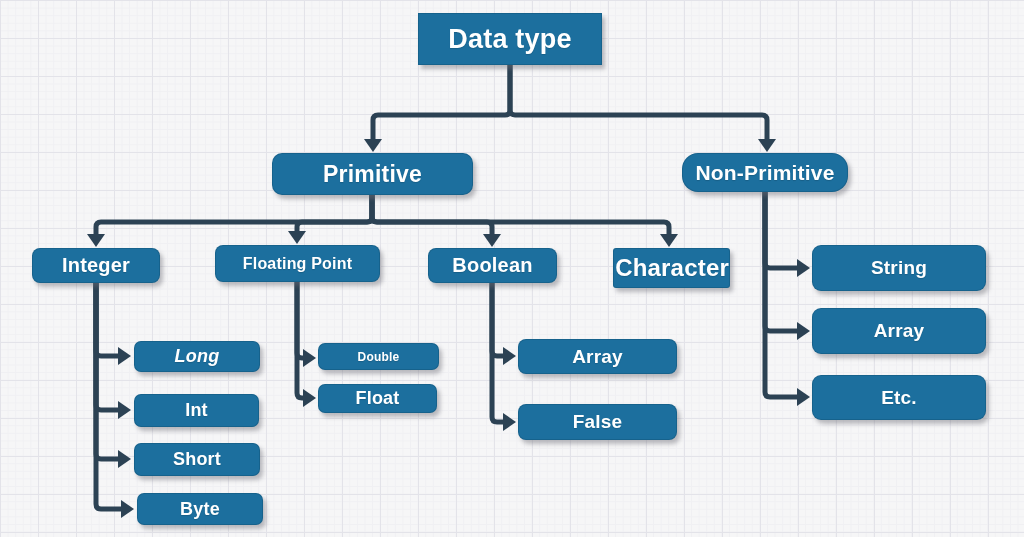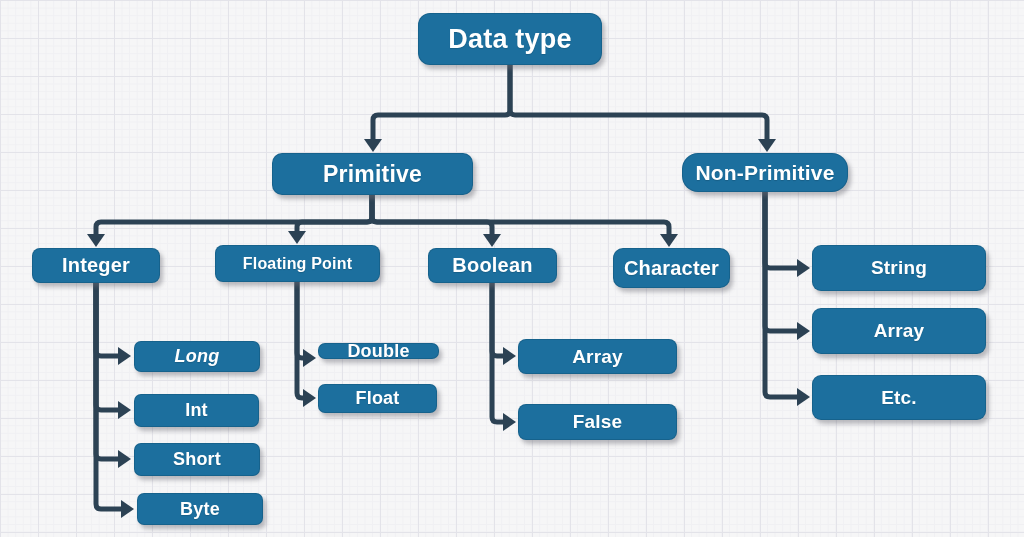--- a/index.html
+++ b/index.html
@@ -32,32 +32,32 @@
     background:var(--node-fill);
     color:var(--node-text);
     font-weight:700;
     letter-spacing:.2px;
     border:1px solid rgba(0,40,60,.18);
     box-shadow:3px 4px 4px rgba(110,110,120,.45);
     text-shadow:0 1px 1px rgba(0,0,0,.15);
     white-space:nowrap;
   }
   
-  .n-data-type      {left:418px;top:13px; width:184px;height:52px;font-size:27px;border-radius:12px;}
+  .n-data-type      {left:418px;top:13px; width:184px;height:52px;font-size:27px;border-radius:0;}
   .n-primitive      {left:272px;top:153px;width:201px;height:42px;font-size:23px;border-radius:10px;text-align:center;}
   .n-non-primitive  {left:682px;top:153px;width:166px;height:39px;font-size:21px;border-radius:16px;}
   .n-integer        {left:32px; top:248px;width:128px;height:35px;font-size:20px;border-radius:8px;}
   .n-floating-point {left:215px;top:245px;width:165px;height:37px;font-size:16px;border-radius:8px;}
   .n-boolean        {left:428px;top:248px;width:129px;height:35px;font-size:20px;border-radius:8px;}
-  .n-character      {left:613px;top:248px;width:117px;height:40px;font-size:20px;border-radius:10px;}
+  .n-character      {left:613px;top:248px;width:117px;height:40px;font-size:24px;border-radius:3px;justify-content:flex-end;}
   .n-long           {left:134px;top:341px;width:126px;height:31px;font-size:18px;border-radius:7px;font-style:italic;}
   .n-int            {left:134px;top:394px;width:125px;height:33px;font-size:18px;border-radius:7px;}
   .n-short          {left:134px;top:443px;width:126px;height:33px;font-size:18px;border-radius:7px;}
   .n-byte           {left:137px;top:493px;width:126px;height:32px;font-size:18px;border-radius:7px;}
-  .n-double         {left:318px;top:343px;width:121px;height:16px;font-size:18px;border-radius:7px;}
+  .n-double         {left:318px;top:343px;width:121px;height:27px;font-size:12px;border-radius:7px;}
   .n-float          {left:318px;top:384px;width:119px;height:29px;font-size:18px;border-radius:7px;}
   .n-true           {left:518px;top:339px;width:159px;height:35px;font-size:19px;border-radius:8px;}
   .n-false          {left:518px;top:404px;width:159px;height:36px;font-size:19px;border-radius:8px;}
   .n-string         {left:812px;top:245px;width:174px;height:46px;font-size:19px;border-radius:9px;}
   .n-array          {left:812px;top:308px;width:174px;height:46px;font-size:19px;border-radius:9px;}
   .n-etc            {left:812px;top:375px;width:174px;height:45px;font-size:19px;border-radius:9px;}
 </style>
 </head>
 <body>
 

